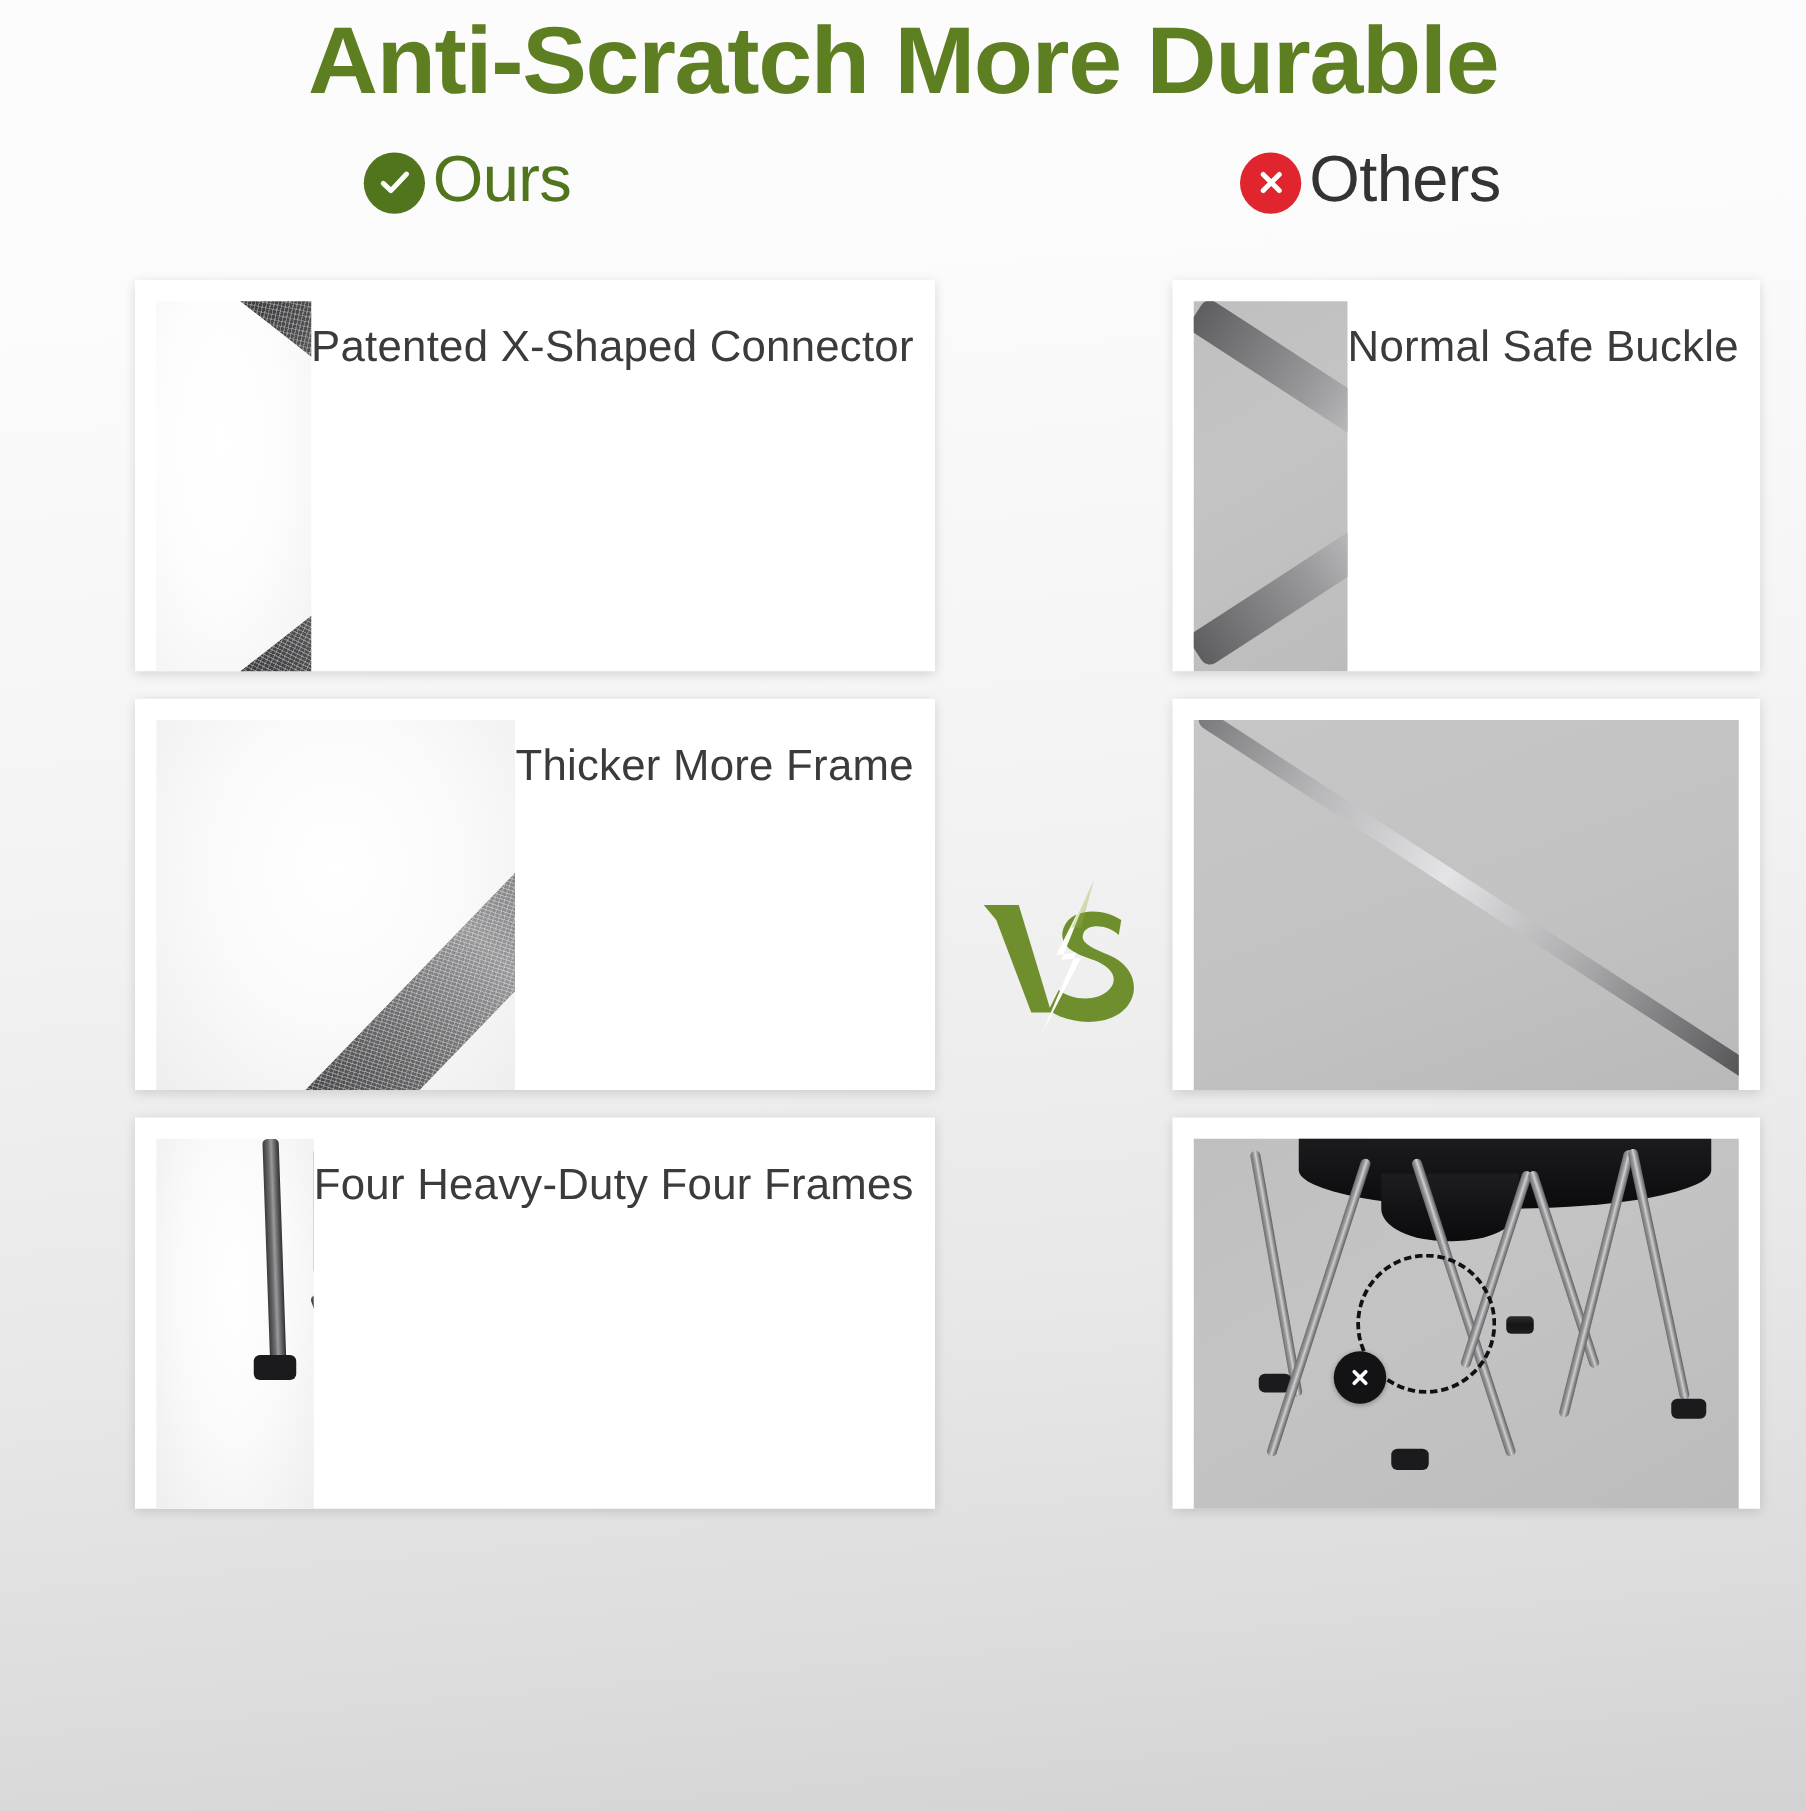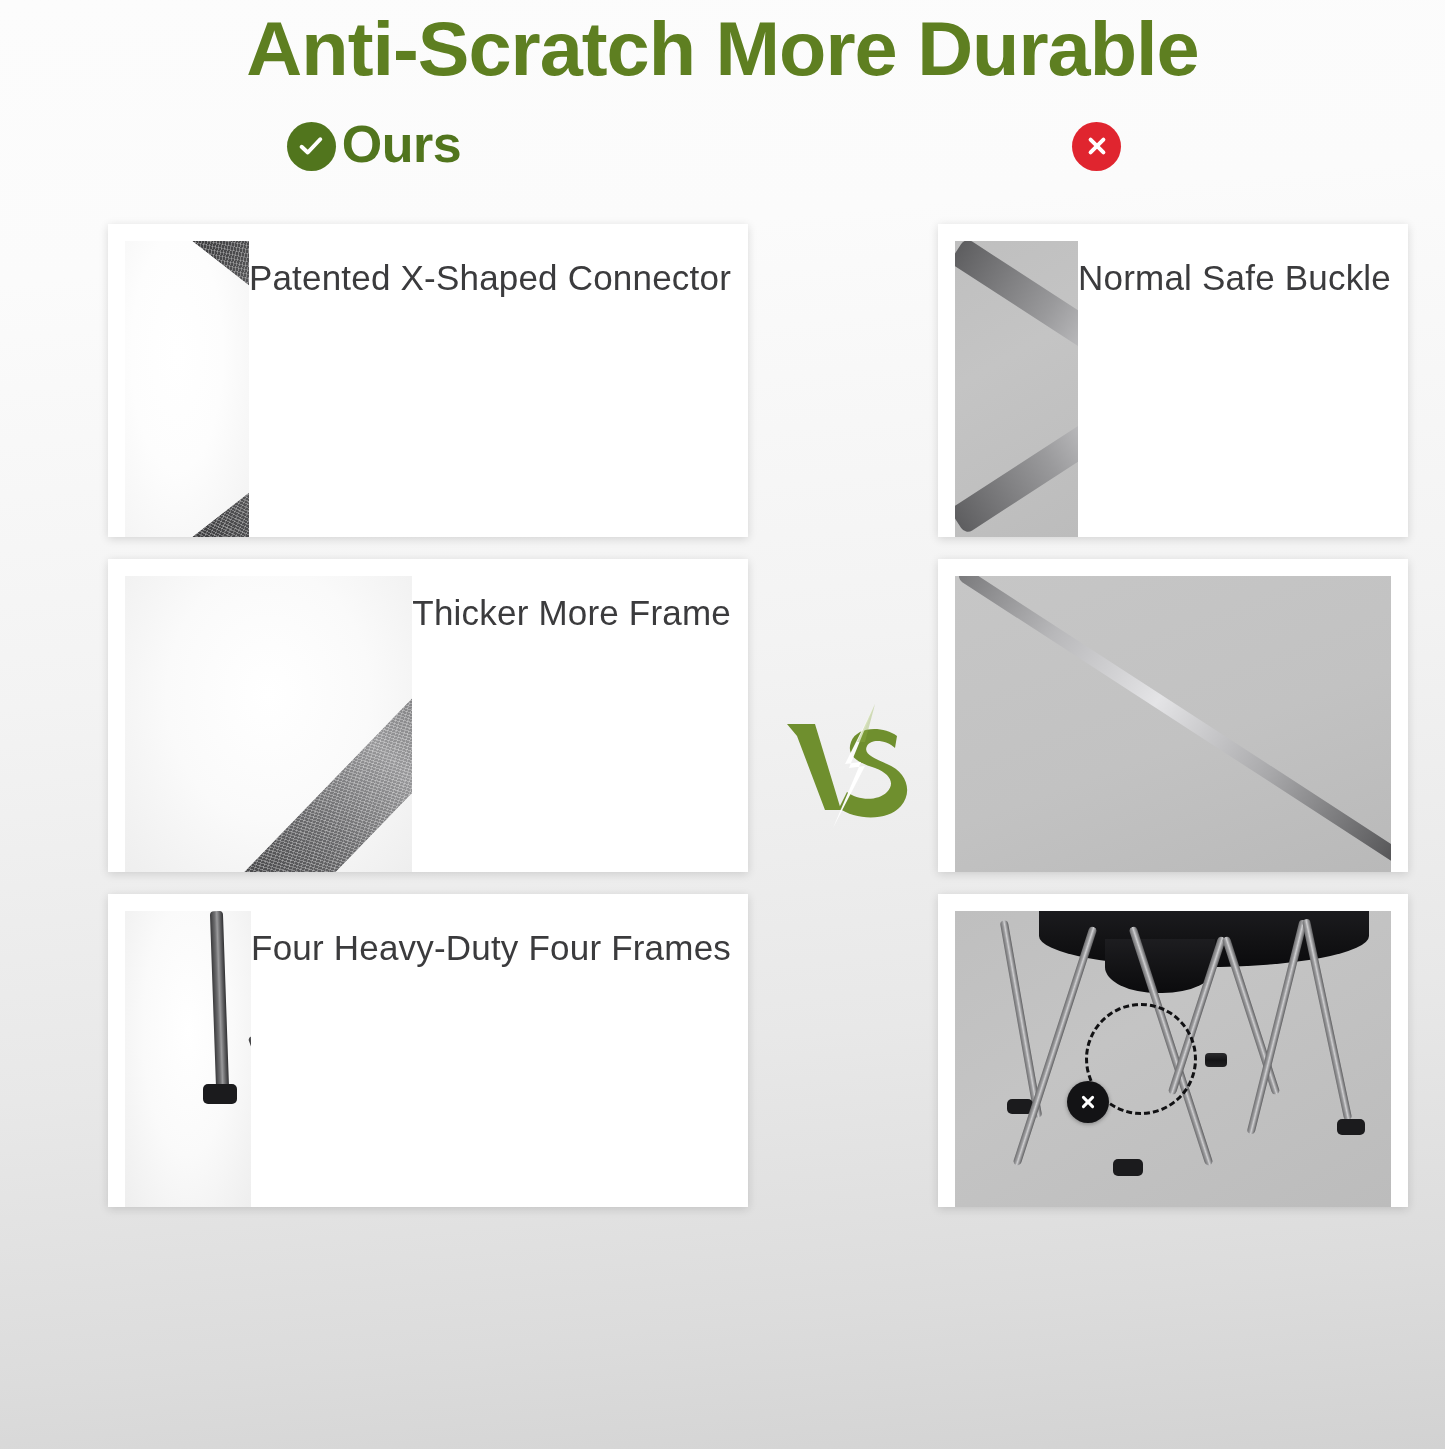--- a/index.html
+++ b/index.html
@@ -30,21 +30,21 @@
     display: flex;
     margin-top: 22px;
     padding: 0 0 0 0;
   }
   .col-head {
     display: flex;
     align-items: center;
     justify-content: center;
     gap: 6px;
     font-size: 52px;
-    font-weight: 700;
+    font-weight: 400;
     letter-spacing: -0.5px;
   }
   .col-head.ours { width: 748px; color: #51751d; }
   .col-head.others { width: 697px; color: #333335; }
 
   .badge {
     width: 49px; height: 49px;
     border-radius: 50%;
     display: inline-flex;
     align-items: center;
@@ -213,20 +213,21 @@
     </span>
     <span>Ours</span>
   </div>
 
   <div class="col-head others">
     <span class="badge red">
       <svg width="28" height="28" viewBox="0 0 24 24" aria-hidden="true">
         <path d="M6.5 6.5 L17.5 17.5 M17.5 6.5 L6.5 17.5" fill="none" stroke="#ffffff" stroke-width="3.4" stroke-linecap="round"></path>
       </svg>
     </span>
+    <span>Others</span>
   </div>
 </div>
 
 <div class="grid">
 
   <div class="row r1">
 
     <div class="card left">
       <div class="photo bg-white">
 

